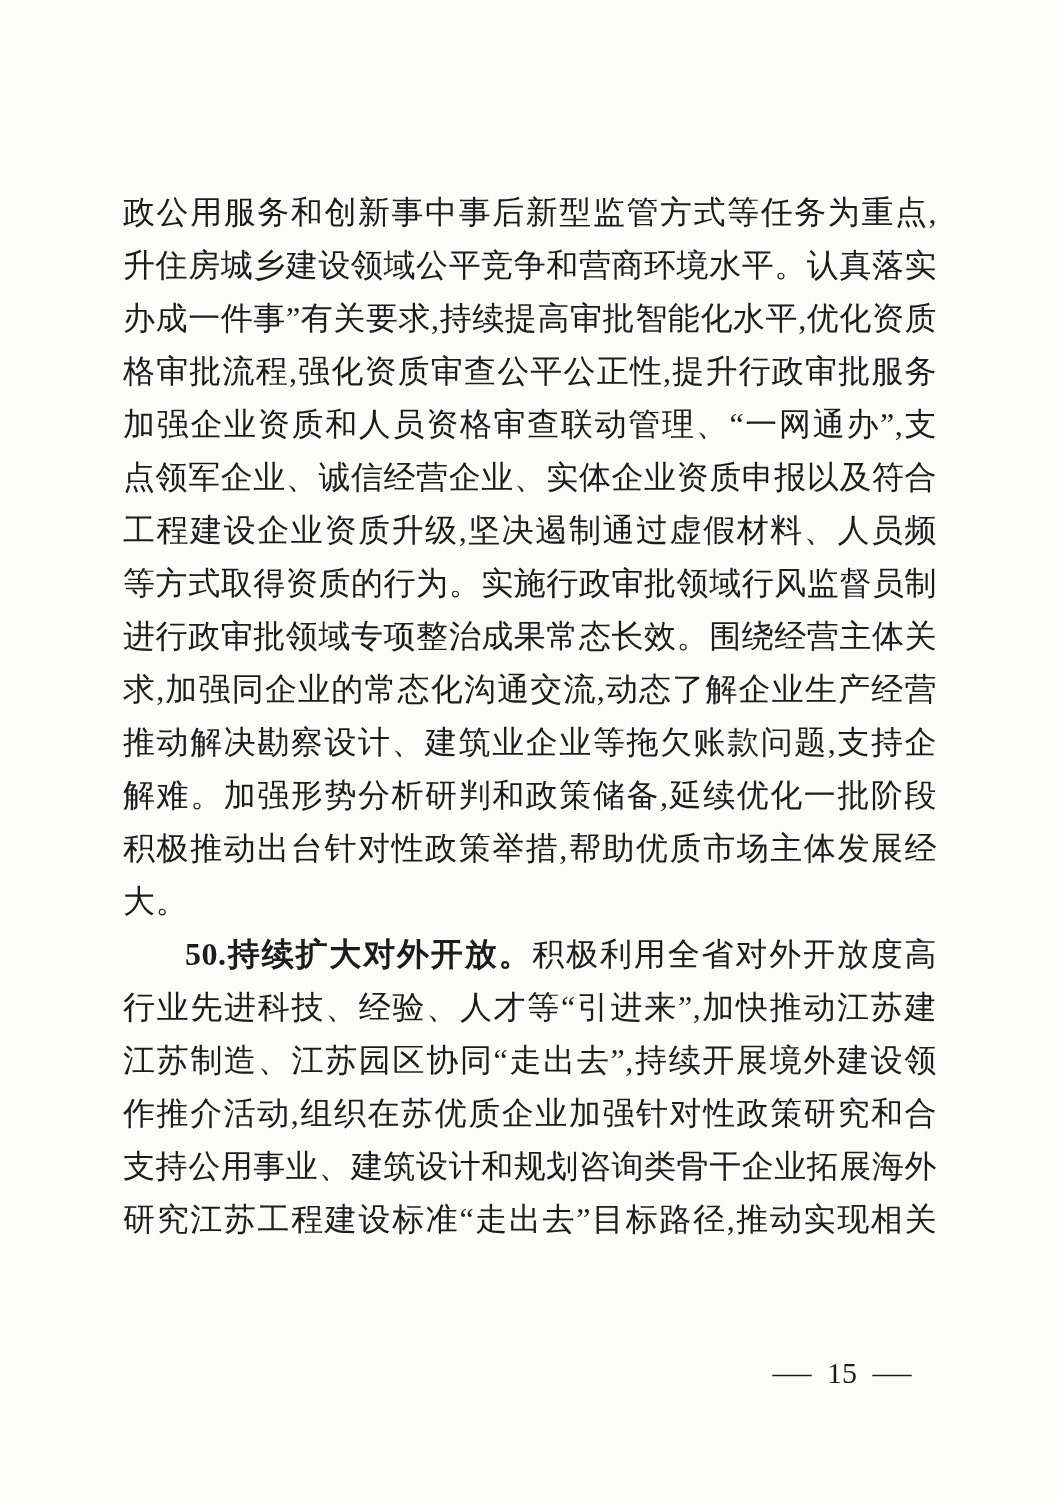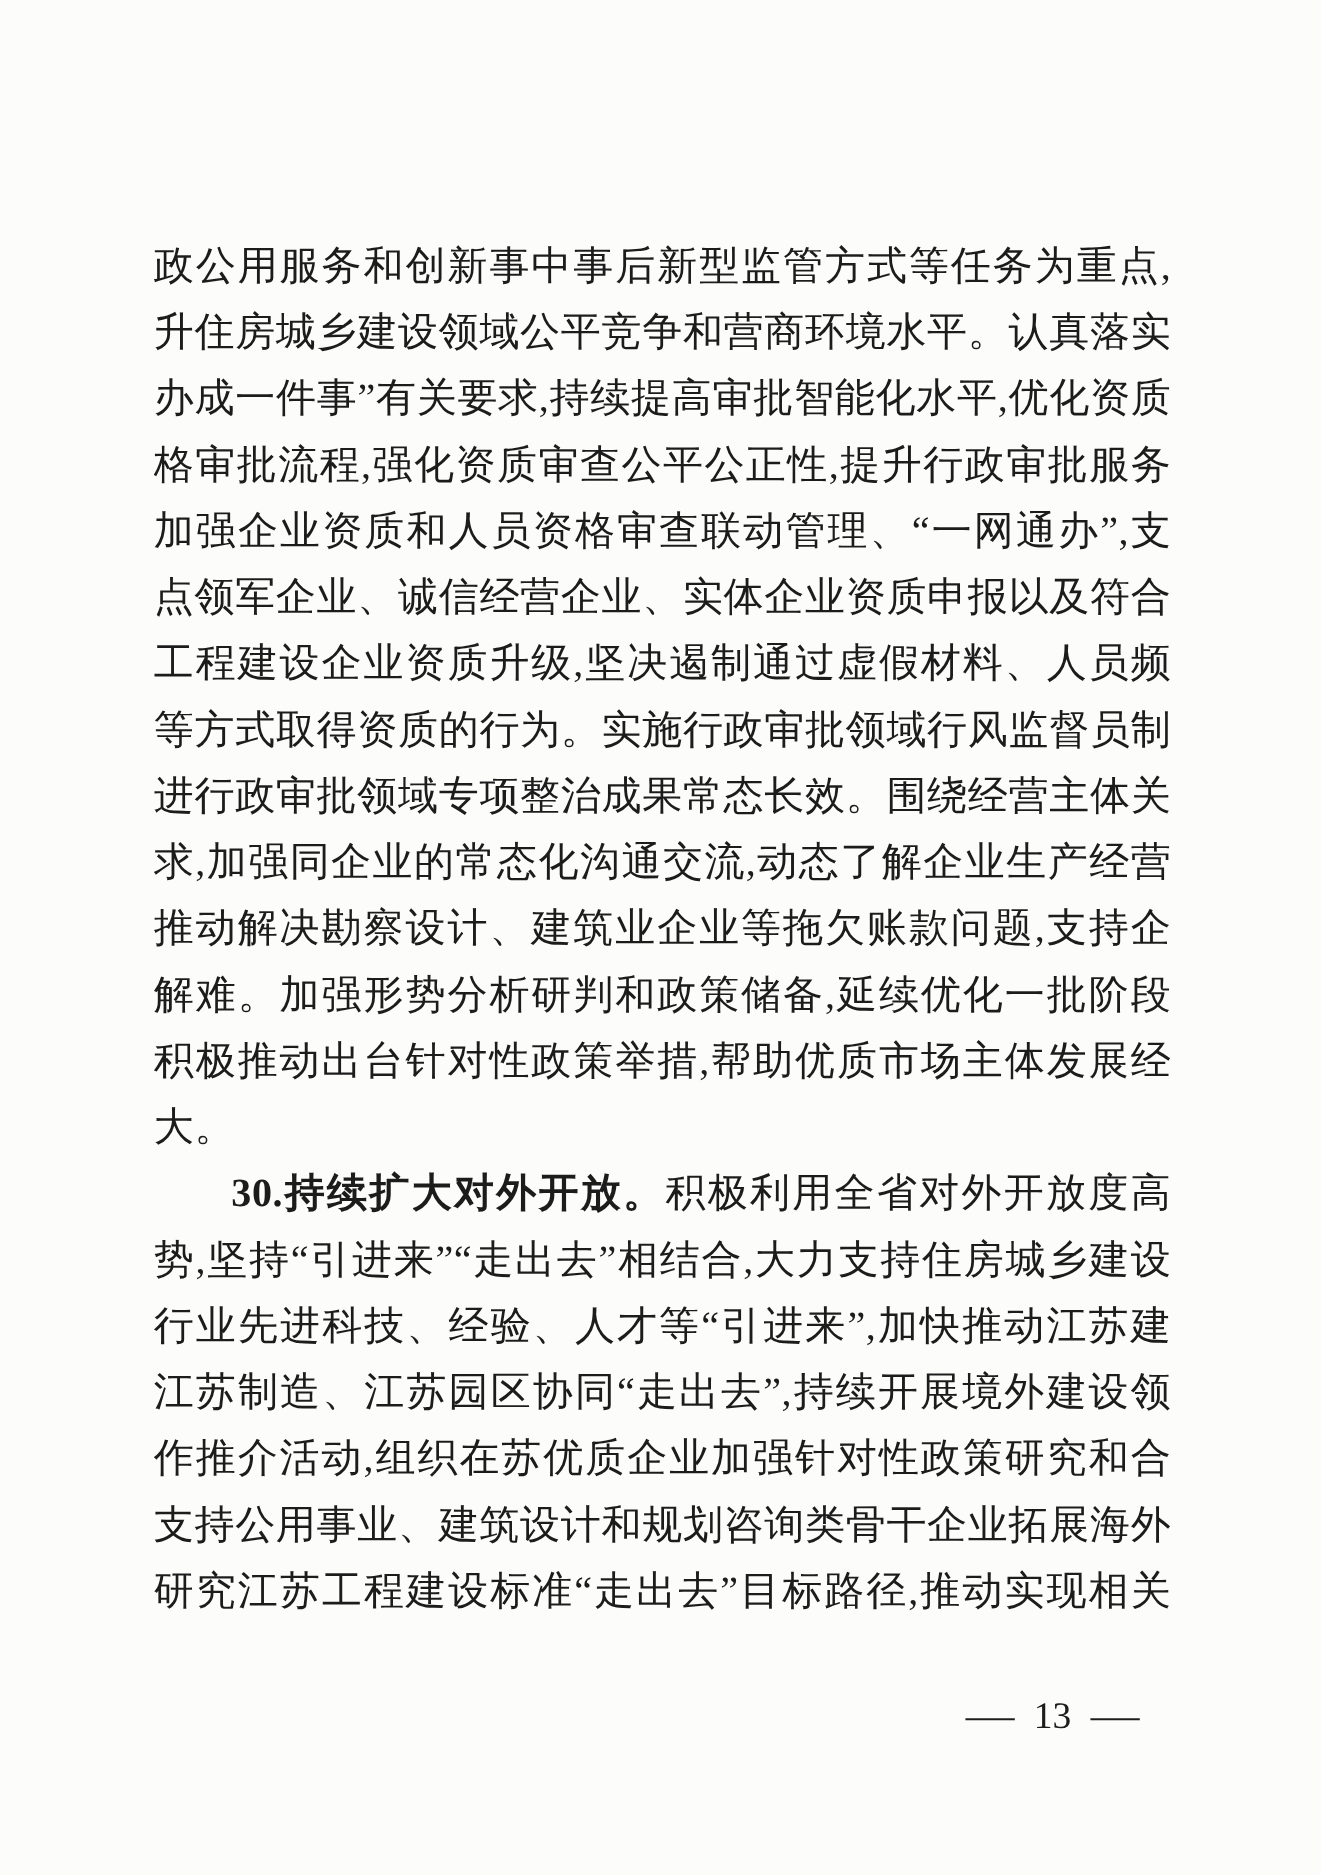--- a/index.html
+++ b/index.html
@@ -82,29 +82,28 @@
         <div class="text-line">工程建设企业资质升级,坚决遏制通过虚假材料、人员频繁调动</div>
         <div class="text-line">等方式取得资质的行为。实施行政审批领域行风监督员制度,推</div>
         <div class="text-line">进行政审批领域专项整治成果常态长效。围绕经营主体关切和需</div>
         <div class="text-line">求,加强同企业的常态化沟通交流,动态了解企业生产经营状况,</div>
         <div class="text-line">推动解决勘察设计、建筑业企业等拖欠账款问题,支持企业排忧</div>
         <div class="text-line">解难。加强形势分析研判和政策储备,延续优化一批阶段性政策,</div>
         <div class="text-line">积极推动出台针对性政策举措,帮助优质市场主体发展经营壮</div>
         <div class="text-line last">大。</div>
       </div>
       <div class="paragraph">
-        <div class="text-line indent"><b class="lead">30.持续扩大对外开放。</b>积极利用全省对外开放度高的整体优</div>
-        <div class="text-line">势,坚持“引进来”“走出去”相结合,大力支持住房城乡建设</div>
+        <div class="text-line indent"><b class="lead">50.持续扩大对外开放。</b>积极利用全省对外开放度高的整体优</div>
         <div class="text-line">行业先进科技、经验、人才等“引进来”,加快推动江苏建造与</div>
         <div class="text-line">江苏制造、江苏园区协同“走出去”,持续开展境外建设领域合</div>
         <div class="text-line">作推介活动,组织在苏优质企业加强针对性政策研究和合作交流,</div>
         <div class="text-line">支持公用事业、建筑设计和规划咨询类骨干企业拓展海外业务,</div>
         <div class="text-line">研究江苏工程建设标准“走出去”目标路径,推动实现相关国际</div>
       </div>
     </div>
 
   <div class="page-footer">
     <span class="dash">—</span>
-    <span class="num">13</span>
+    <span class="num">15</span>
     <span class="dash">—</span>
   </div>
 
 </div>
 
 </body></html>

